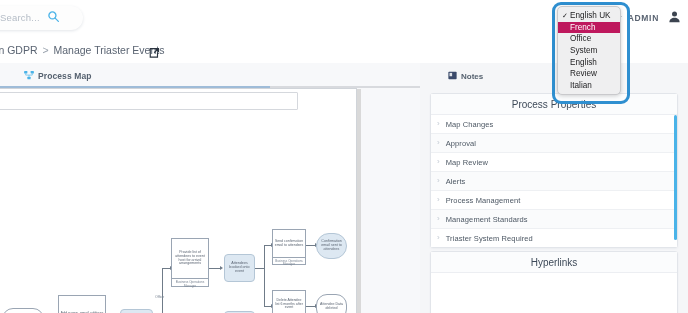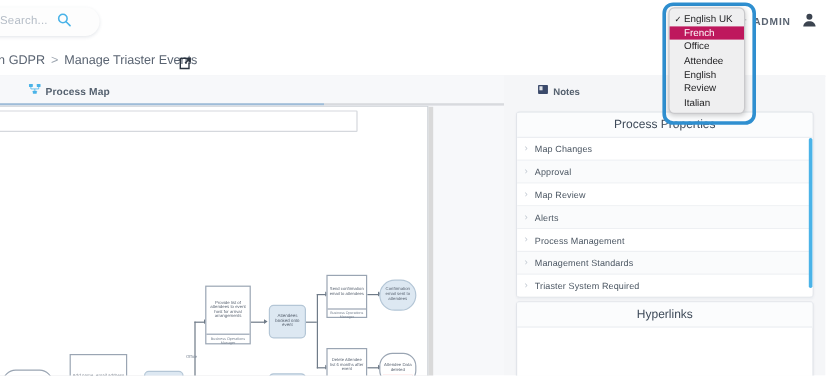--- a/index.html
+++ b/index.html
@@ -310,21 +310,21 @@
     <span class="tick">✓</span>
     <span>English UK</span>
   </div>
   <div class="lang-item sel">
     <span>French</span>
   </div>
   <div class="lang-item">
     <span>Office</span>
   </div>
   <div class="lang-item">
-    <span>Attendee</span>
+    <span>System</span>
   </div>
   <div class="lang-item">
     <span>English</span>
   </div>
   <div class="lang-item">
     <span>Review</span>
   </div>
   <div class="lang-item">
     <span>Italian</span>
   </div>

